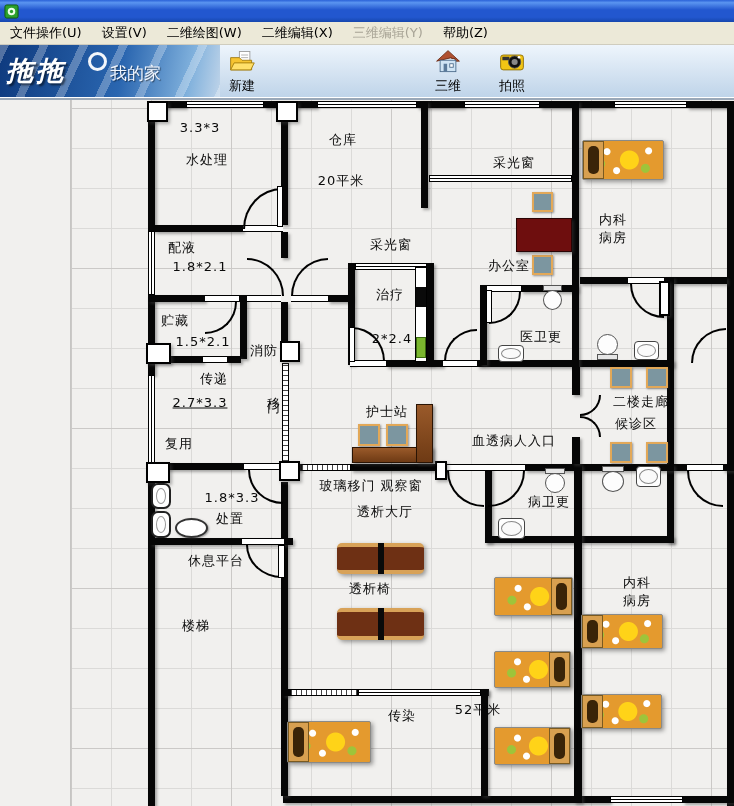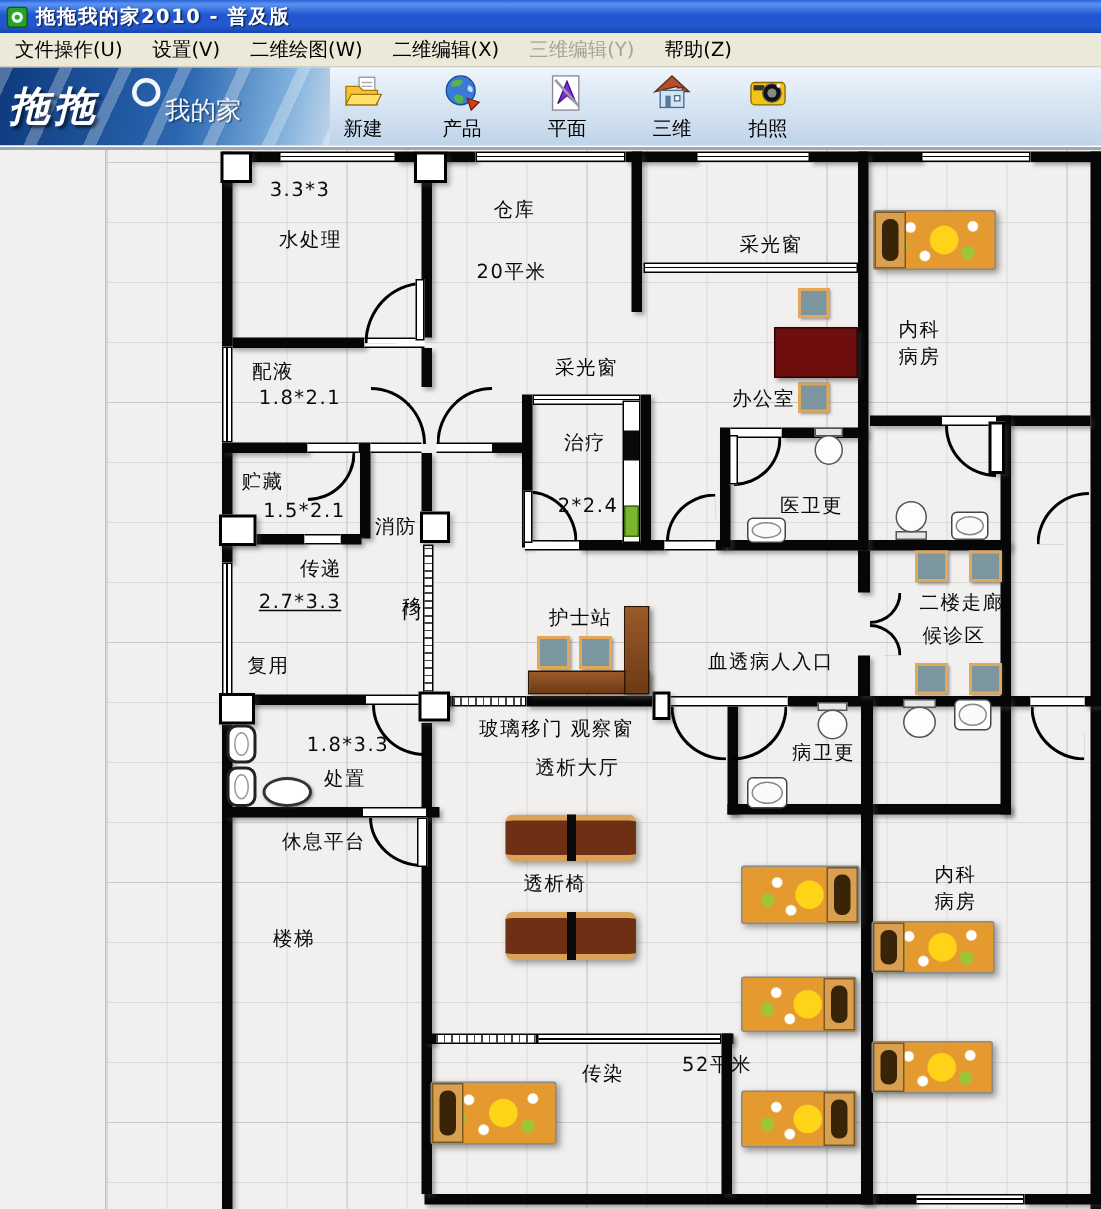--- a/index.html
+++ b/index.html
@@ -106,21 +106,20 @@
 </style>
 </head>
 <body>
 
 <div id="titlebar">
   <svg width="15" height="15" viewBox="0 0 16 16">
     <rect x="1" y="1" width="14" height="14" rx="2" fill="#2ca02c" stroke="#0e5a0e"></rect>
     <circle cx="8" cy="8" r="4" fill="#eaffea"></circle>
     <circle cx="8" cy="8" r="1.8" fill="#2ca02c"></circle>
   </svg>
-  <span class="t">拖拖我的家2010 - 普及版</span>
 </div>
 
 <div id="menubar">
   <span class="menu-item">文件操作(U)</span>
   <span class="menu-item">设置(V)</span>
   <span class="menu-item">二维绘图(W)</span>
   <span class="menu-item">二维编辑(X)</span>
   <span class="menu-item disabled">三维编辑(Y)</span>
   <span class="menu-item">帮助(Z)</span>
 </div>
@@ -135,38 +134,20 @@
 
   <div class="tbtn" style="left:216px">
     <svg viewBox="0 0 32 32">
       <rect x="13" y="4" width="12" height="15" fill="#fff" stroke="#999"></rect>
       <line x1="15" y1="8" x2="23" y2="8" stroke="#aaa"></line>
         <line x1="15" y1="11" x2="23" y2="11" stroke="#aaa"></line>
       <path d="M3 11 h10 l3 3 h11 v11 h-24 z" fill="#f6c431" stroke="#a07908"></path>
       <path d="M3 25 l4 -8 h23 l-4 8 z" fill="#ffe06a" stroke="#a07908"></path>
     </svg>
     <span class="lb">新建</span>
-  </div>
-  <div class="tbtn" style="left:282px">
-    <svg viewBox="0 0 32 32">
-      <circle cx="15" cy="14" r="11" fill="#3a7ad8" stroke="#1a4a90"></circle>
-      <path d="M8 8 q5 -4 9 -1 q-2 4 -6 4 q-4 1 -3 -3z" fill="#56b44a"></path>
-      <path d="M10 18 q4 -2 7 1 q1 4 -3 5 q-4 -1 -4 -6z" fill="#56b44a"></path>
-      <path d="M21 10 q4 1 3 5 q-3 1 -4 -2z" fill="#bfe0ff"></path>
-      <polygon points="20,20 29,23 23,29" fill="#d04020" stroke="#801800"></polygon>
-    </svg>
-    <span class="lb">产品</span>
-  </div>
-  <div class="tbtn" style="left:352px">
-    <svg viewBox="0 0 32 32">
-      <rect x="5" y="3" width="20" height="26" fill="#fff" stroke="#889"></rect>
-      <path d="M9 24 L16 7 L23 24 L16 18 z" fill="#7a2fd0" stroke="#4a1090"></path>
-      <line x1="7" y1="6" x2="25" y2="26" stroke="#99a" stroke-width="2"></line>
-    </svg>
-    <span class="lb">平面</span>
   </div>
   <div class="tbtn" style="left:422px">
     <svg viewBox="0 0 32 32">
       <polygon points="3,15 16,3 29,15 24,15 24,12 20,12 20,11" fill="#b05030" stroke="#6a2810"></polygon>
       <rect x="7" y="14" width="18" height="13" fill="#cfe4f4" stroke="#4a6a8a"></rect>
       <rect x="11" y="18" width="4" height="9" fill="#5a7a9a"></rect>
       <rect x="18" y="18" width="4" height="4" fill="#fff" stroke="#4a6a8a"></rect>
     </svg>
     <span class="lb">三维</span>
   </div>

